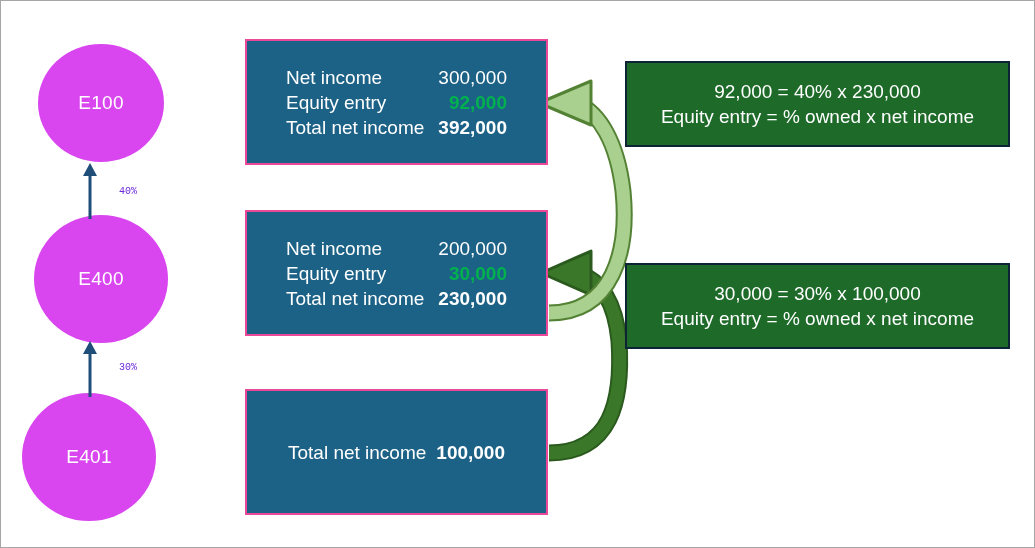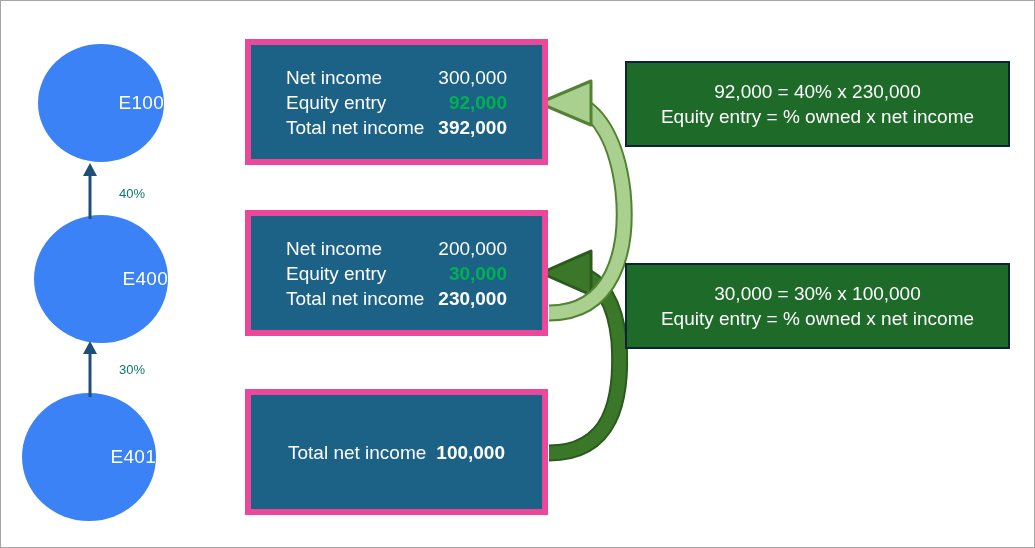--- a/index.html
+++ b/index.html
@@ -15,54 +15,54 @@
     border: 1px solid #a6a6a6;
     box-sizing: border-box;
     overflow: hidden;
     font-family: "Liberation Sans", sans-serif;
   }
 
   
   .circle {
     position: absolute;
     border-radius: 50%;
-    background: #3b82f6;
+    background: #d946ef;
     display: flex;
     align-items: center;
-    justify-content: flex-end;
+    justify-content: center;
   }
   .circle-label {
     color: #ffffff;
     font-size: 19px;
     font-family: "Liberation Sans", sans-serif;
     letter-spacing: .3px;
   }
   #circle-e100 { left: 37px;  top: 43px;  width: 126px; height: 118px; }
   #circle-e400 { left: 33px;  top: 214px; width: 134px; height: 128px; }
   #circle-e401 { left: 21px;  top: 392px; width: 134px; height: 128px; }
 
   
   .own-arrow { position: absolute; }
   #own-arrow-40 { left: 78px; top: 160px; }
   #own-arrow-30 { left: 78px; top: 338px; }
   .pct-label {
     position: absolute;
-    font-size: 13px;
-    color: #0f766e;
-    font-family: Liberation Sans, sans-serif;
+    font-size: 10px;
+    color: #6d28d9;
+    font-family: Liberation Mono, monospace;
     white-space: nowrap;
   }
   #pct-label-40 { left: 118px; top: 185px; }
   #pct-label-30 { left: 118px; top: 361px; }
 
   
   .blue-box {
     position: absolute;
     background: #1C6186;
-    border: 6px solid #ec4899;
+    border: 2px solid #ec4899;
     box-sizing: border-box;
     display: flex;
     flex-direction: column;
     justify-content: center;
   }
   #blue-box-e100 { left: 244px; top: 38px;  width: 303px; height: 126px; }
   #blue-box-e400 { left: 244px; top: 209px; width: 303px; height: 126px; }
   #blue-box-e401 { left: 244px; top: 388px; width: 303px; height: 126px; }
 
   .income-rows {

